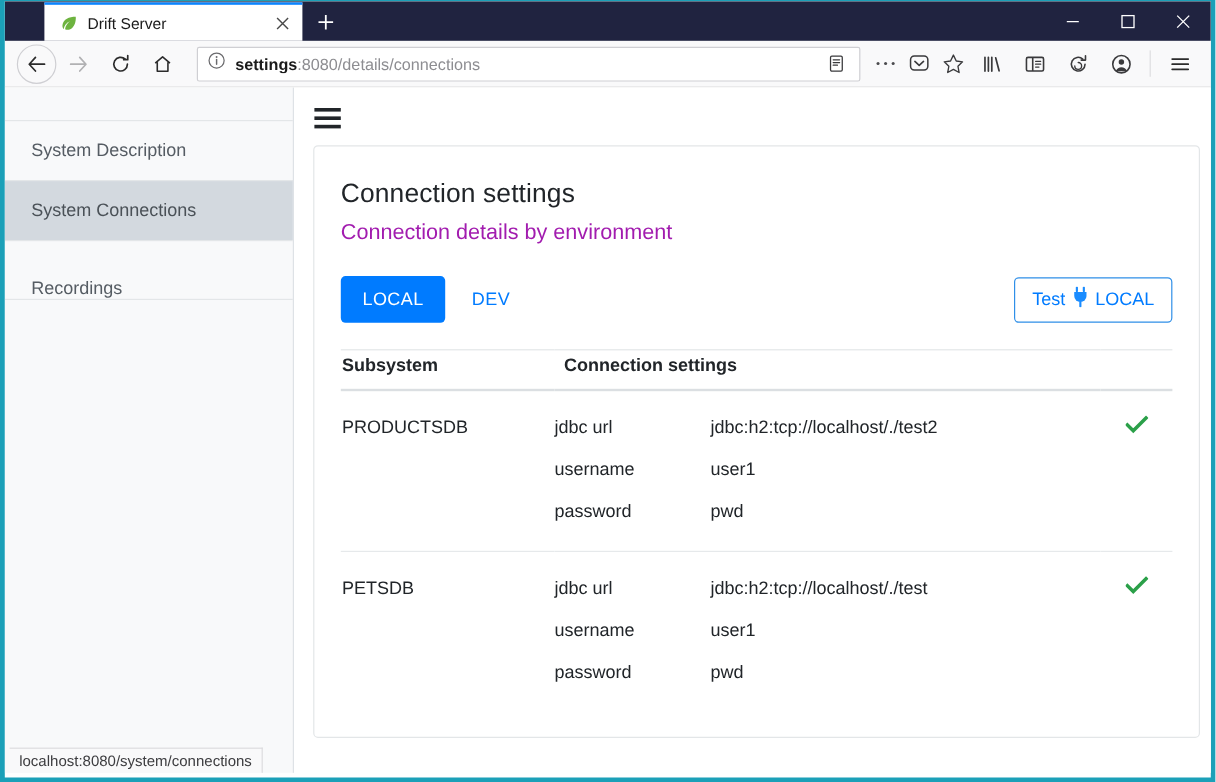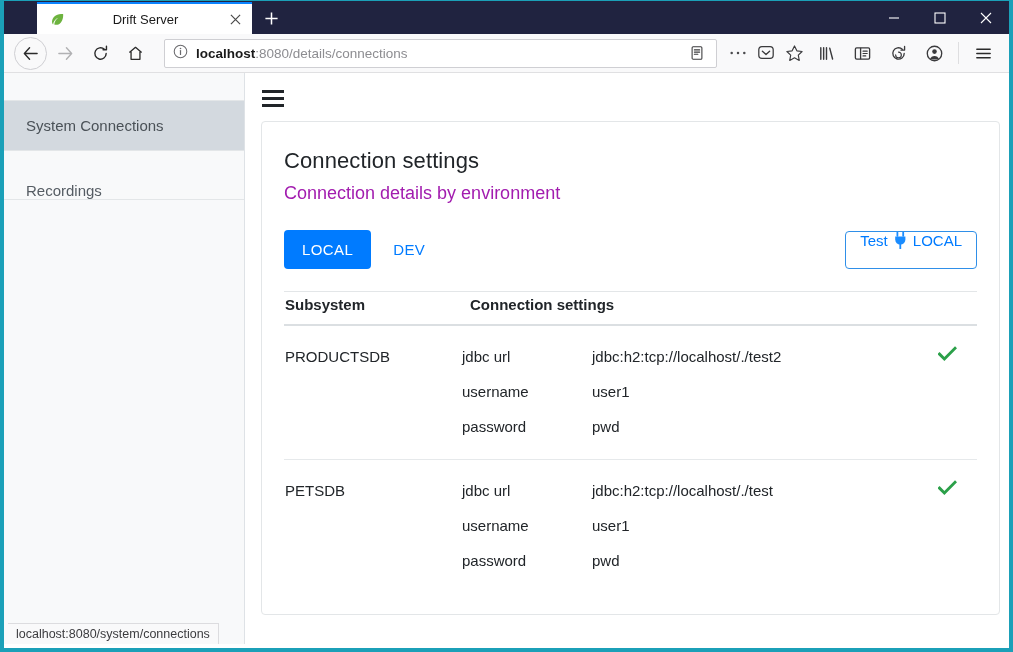--- a/index.html
+++ b/index.html
@@ -32,21 +32,20 @@
     display: flex;
     align-items: flex-end;
     position: relative;
   }
   .tabstrip {
     display: flex;
     align-items: flex-end;
     height: 33px;
     flex: 1;
     padding-left: 33px;
-    text-align: center;
   }
   .tab {
     position: relative;
     display: flex;
     align-items: center;
     height: 32px;
     background: #ffffff;
     width: 215px;
     padding: 0 8px 0 12px;
     border-top: 2px solid #0a84ff;
@@ -247,21 +246,21 @@
     margin-left: auto;
     border: 1px solid #2f8fe8;
     border-radius: 4px;
     background: #ffffff;
     color: #007bff;
     height: 38px;
     padding: 0 14px;
     font-size: 15px;
     font-family: inherit;
     display: flex;
-    align-items: flex-start;
+    align-items: center;
     gap: 5px;
     white-space: nowrap;
   }
 
   
   table.conn {
     width: 100%;
     border-collapse: collapse;
     margin-top: 22px;
   }
@@ -400,21 +399,21 @@
     </div>
 
     <div class="urlbar">
       <span>
         <svg width="15" height="15" viewBox="0 0 16 16">
           <circle cx="8" cy="8" r="6.7" stroke="#6a6a6d" stroke-width="1.1" fill="none"></circle>
           <path d="M8 7v4.2" stroke="#6a6a6d" stroke-width="1.3" stroke-linecap="round"></path>
           <circle cx="8" cy="4.8" r="0.85" fill="#6a6a6d"></circle>
         </svg>
       </span>
-      <span class="url-text"><b>localhost</b><span>:8080/details/connections</span></span>
+      <span class="url-text"><b>settings</b><span>:8080/details/connections</span></span>
       <span class="url-iconbtn">
         <svg width="16" height="16" viewBox="0 0 18 18">
           <rect x="3.5" y="2" width="11" height="14" rx="1.2" stroke="#3a3a3c" stroke-width="1.2" fill="none"></rect>
           <path d="M6 5.5h6M6 8h6M6 10.5h4" stroke="#3a3a3c" stroke-width="1.2" stroke-linecap="round"></path>
         </svg>
       </span>
     </div>
 
     <div class="url-icons">
       <span class="url-iconbtn">
@@ -469,20 +468,23 @@
         <svg width="19" height="19" viewBox="0 0 20 20">
           <path d="M3 5.5h14M3 10h14M3 14.5h14" stroke="#2b2b2b" stroke-width="1.6" stroke-linecap="round"></path>
         </svg>
       </span>
     </div>
   </div>
 
   <div id="page">
 
     <div id="sidebar">
+      <div class="side-item">
+        <span>System Description</span>
+      </div>
       <div class="side-item active">
         <span>System Connections</span>
       </div>
       <div class="side-item">
         <span>Recordings</span>
       </div>
     </div>
 
     <div id="main">
 

